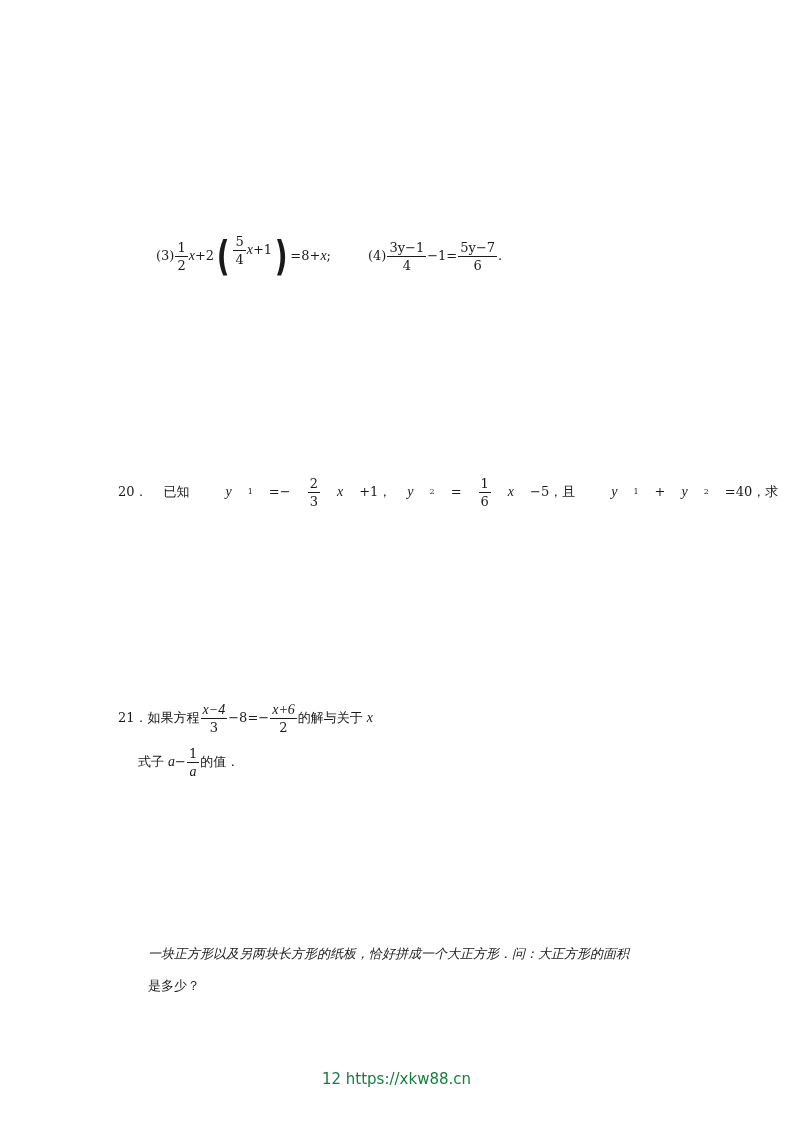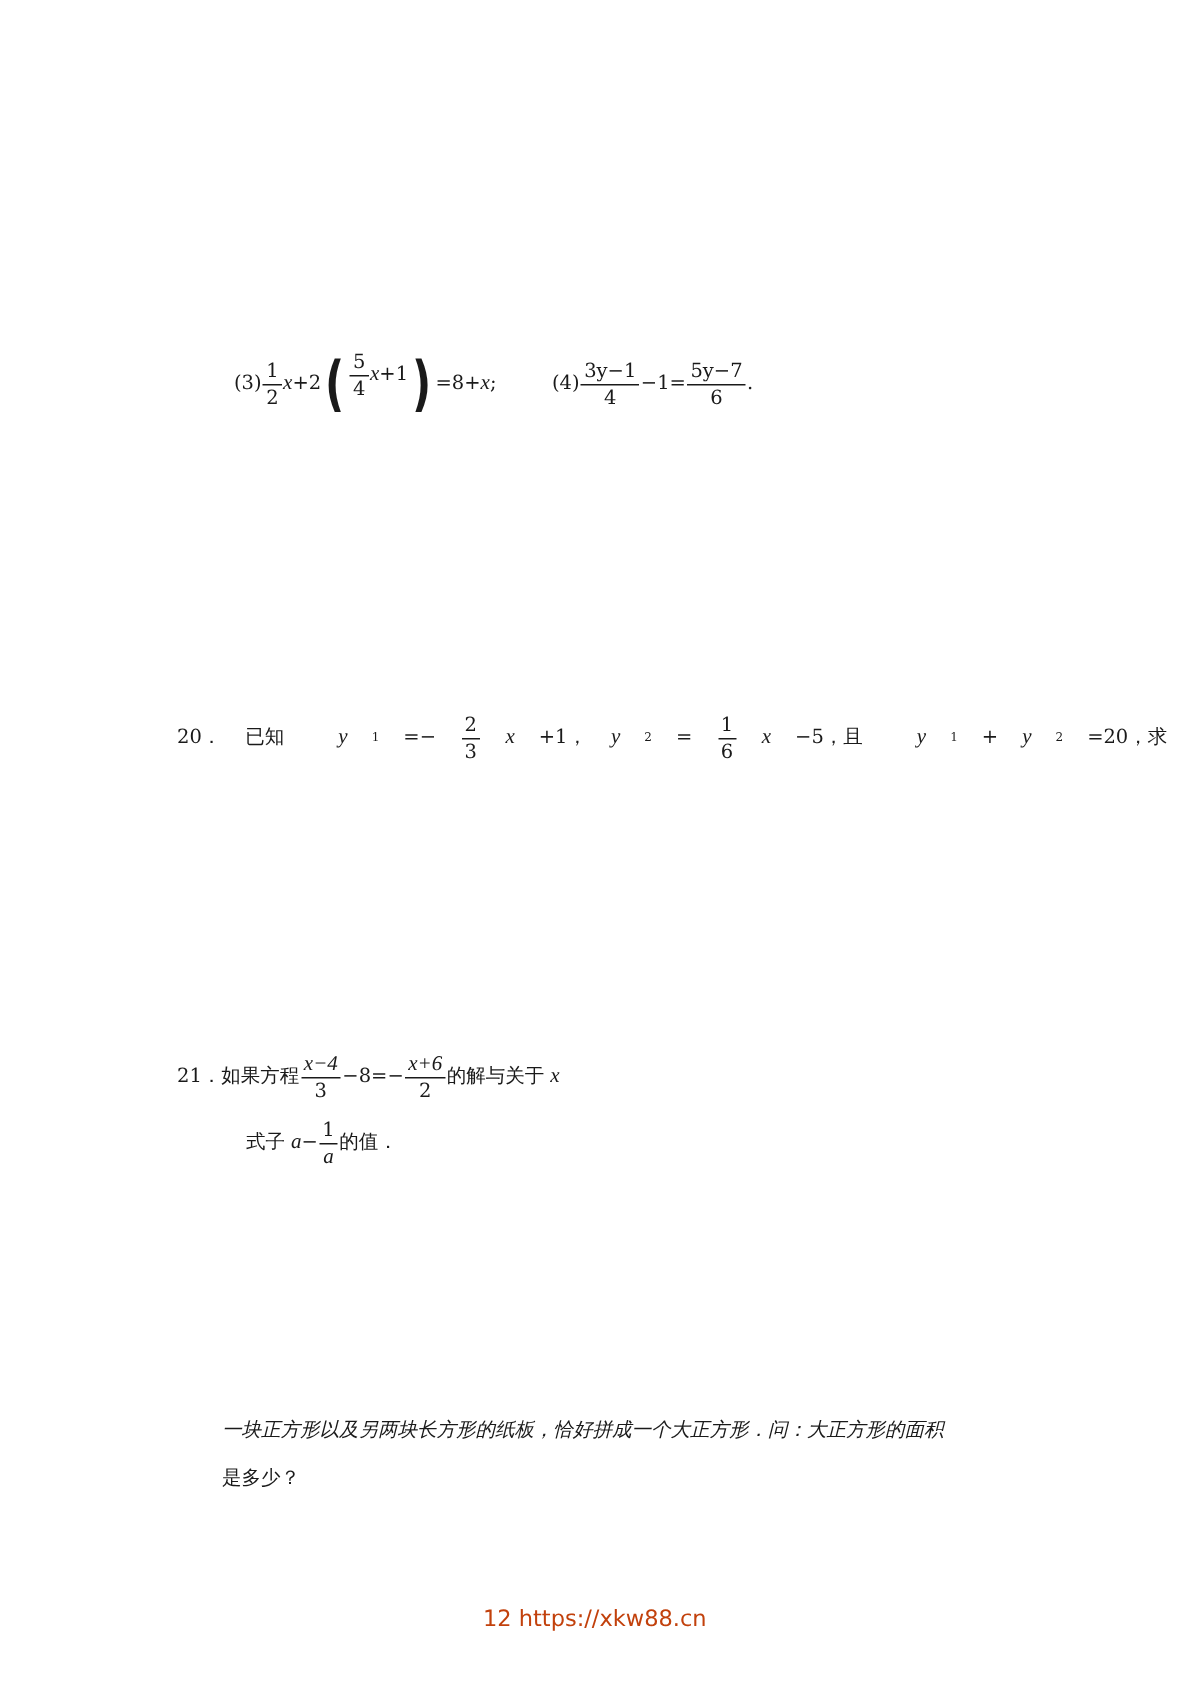--- a/index.html
+++ b/index.html
@@ -23,21 +23,21 @@
   .i { font-style: italic; font-family: "Liberation Serif", "DejaVu Serif", serif; font-size: 14px; }
   .sub { font-size: 8px; vertical-align: -3px; }
   .big-paren {
     font-size: 40px; line-height: 36px; font-weight: bold; font-family: "DejaVu Sans", sans-serif;
     transform: scaleX(0.7); display: inline-block;
   }
   .group { display: inline-flex; align-items: center; }
   .sp { display: inline-block; width: 4px; }
   .footer {
     position: absolute; left: 0; width: 793px; top: 1070px; text-align: center;
-    font-family: "DejaVu Sans", "Liberation Sans", sans-serif; font-size: 15px; color: #c2410c;
+    font-family: "DejaVu Sans", "Liberation Sans", sans-serif; font-size: 15px; color: #15803d;
   }
 </style>
 </head>
 <body>
 
 <div class="page">
 
   <div class="line" style="left:156px; top:232px; height:48px;">
     <span>(3)</span>
     <span class="frac">
@@ -96,21 +96,21 @@
       <span class="den">6</span>
     </span>
     <span class="i">x</span>
     <span>−5，且</span>
     <span class="sp"></span>
     <span class="i">y</span>
       <span class="sub">1</span>
     <span>+</span>
     <span class="i">y</span>
       <span class="sub">2</span>
-    <span>=20，求</span>
+    <span>=40，求</span>
     <span class="sp"></span>
     <span class="i">x</span>
     <span class="sp"></span>
     <span>的值．</span>
   </div>
 
   <div class="line" style="left:118px; top:700px; height:36px;">
     <span>21．</span>
     <span>如果方程</span>
     <span class="frac">
@@ -121,21 +121,21 @@
     <span class="frac">
       <span class="num i">x+6</span>
       <span class="den">2</span>
     </span>
     <span>的解与关于</span>
     <span class="sp"></span>
     <span class="i">x</span>
     <span class="sp"></span>
   </div>
 
-  <div class="line" style="left:164px; top:744px; height:36px;">
+  <div class="line" style="left:138px; top:744px; height:36px;">
     <span>式子</span>
     <span class="sp"></span>
     <span class="i">a</span>
     <span>−</span>
     <span class="frac">
       <span class="num">1</span>
       <span class="den i">a</span>
     </span>
     <span>的值．</span>
   </div>

